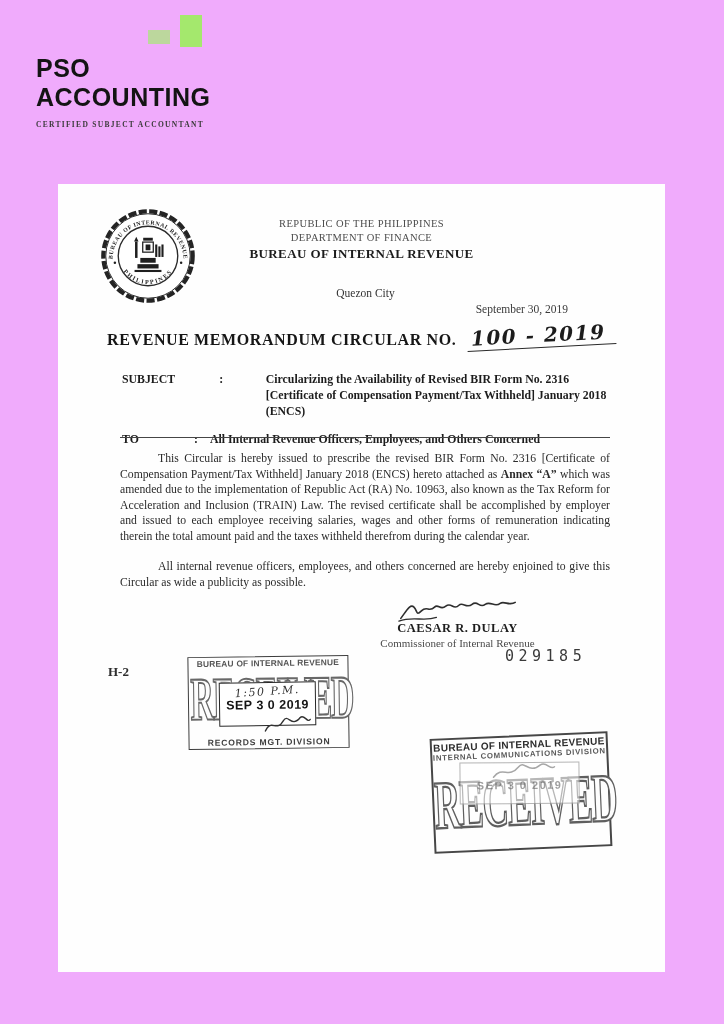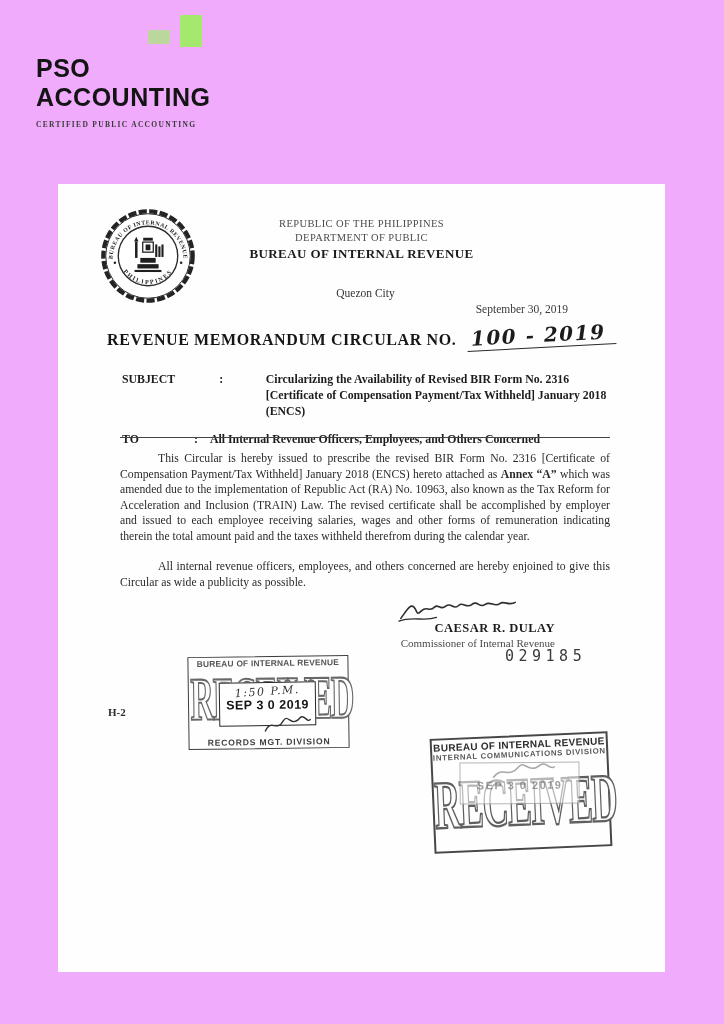--- a/index.html
+++ b/index.html
@@ -50,28 +50,28 @@
   .meta-text{width:384px;}
   .rule{position:absolute;left:62px;width:490px;top:253px;border-top:1.7px solid #454545;}
 
   
   .body-p{position:absolute;left:62px;width:490px;font-size:11.7px;line-height:1.33;
         text-align:justify;text-indent:38px;color:#2b2b2b;}
   .body-p1{top:267px;}
   .body-p2{top:375px;}
 
   
-  .sig-block{position:absolute;left:302px;top:410px;width:195px;text-align:right;}
+  .sig-block{position:absolute;left:302px;top:410px;width:195px;text-align:center;}
   .sig-squiggle{display:block;margin:0 auto;width:140px;height:30px;}
   .sig-name{font-size:12.5px;font-weight:700;letter-spacing:.5px;color:#1d1d1d;margin-top:-3px;}
   .sig-title{font-size:11px;color:#4a4a4a;margin-top:1px;}
   .sig-number{position:absolute;left:447px;top:463px;font-family:"DejaVu Sans Mono",monospace;
         font-size:15px;letter-spacing:4.5px;color:#3a3a3a;}
 
-  .h2-label{position:absolute;left:50px;top:522px;font-size:11px;font-weight:700;color:#2e2e2e;}
+  .h2-label{position:absolute;left:50px;top:480px;font-size:13px;font-weight:700;color:#2e2e2e;}
 
   
   .stamp-records{position:absolute;left:130px;top:472px;width:159px;height:91px;
         border:1.6px solid #3c3c3c;transform:rotate(-.8deg);
         font-family:"Liberation Sans",sans-serif;}
   .sr-header{position:absolute;top:1px;left:0;right:0;text-align:center;font-size:8.4px;
         font-weight:700;letter-spacing:.2px;color:#555;}
   .sr-received{position:absolute;top:8px;left:0;right:0;text-align:center;z-index:1;
         font-family:"Liberation Serif",serif;font-weight:700;font-size:33px;letter-spacing:-1px;
         color:#fdfdfd;-webkit-text-stroke:1.1px #686868;
@@ -104,21 +104,21 @@
 </head>
 <body>
 
 <div class="page">
 
   <div class="sq sq-light"></div>
   <div class="sq sq-bright"></div>
   <div class="brand">
     <div class="brand-l1">PSO</div>
     <div class="brand-l2">ACCOUNTING</div>
-    <div class="brand-tagline">CERTIFIED PUBLIC ACCOUNTING</div>
+    <div class="brand-tagline">CERTIFIED SUBJECT ACCOUNTANT</div>
   </div>
 
   <div class="paper">
 
     <svg class="seal" viewBox="0 0 100 100">
       <circle cx="50" cy="50" r="46.5" fill="none" stroke="#242424" stroke-width="4.5" stroke-dasharray="8.5 2.5"></circle>
       <circle cx="50" cy="50" r="44" fill="#ffffff" stroke="#242424" stroke-width="1"></circle>
       <circle cx="50" cy="50" r="31" fill="none" stroke="#2a2a2a" stroke-width="1.4"></circle>
       <defs>
         <path id="arcTop" d="M 13 54 A 37 37 0 1 1 87 54"></path>
@@ -138,21 +138,21 @@
         <rect x="60.8" y="40" width="2.2" height="11"></rect>
         <rect x="64" y="38" width="2.2" height="13"></rect>
         <rect x="42" y="52" width="16" height="5"></rect>
         <rect x="39" y="58.5" width="22" height="4.5"></rect>
         <rect x="36" y="64.5" width="28" height="2.2"></rect>
       </g>
     </svg>
 
     <div class="lh">
       <div class="lh1">REPUBLIC OF THE PHILIPPINES</div>
-      <div class="lh1">DEPARTMENT OF PUBLIC</div>
+      <div class="lh1">DEPARTMENT OF FINANCE</div>
       <div class="lh3">BUREAU OF INTERNAL REVENUE</div>
     </div>
     <div class="city">Quezon City</div>
     <div class="date-line">September 30, 2019</div>
 
     <div class="title-row">
       <span class="title-prefix">REVENUE MEMORANDUM CIRCULAR NO.</span>
       <span class="memo-number">100 - 2019</span>
     </div>
 

